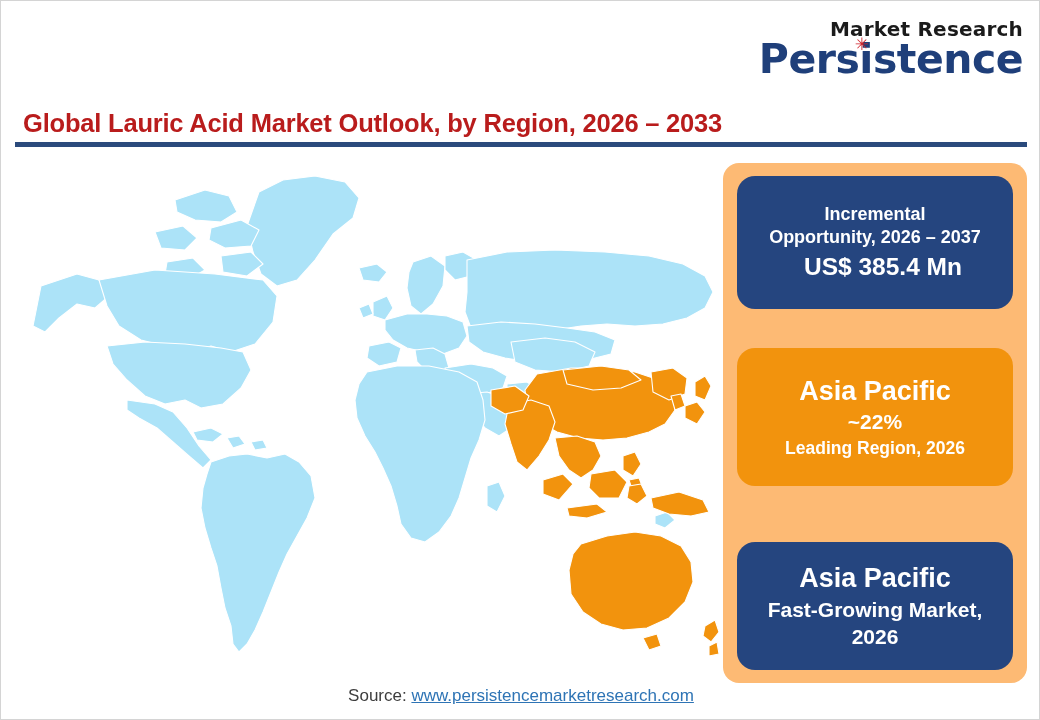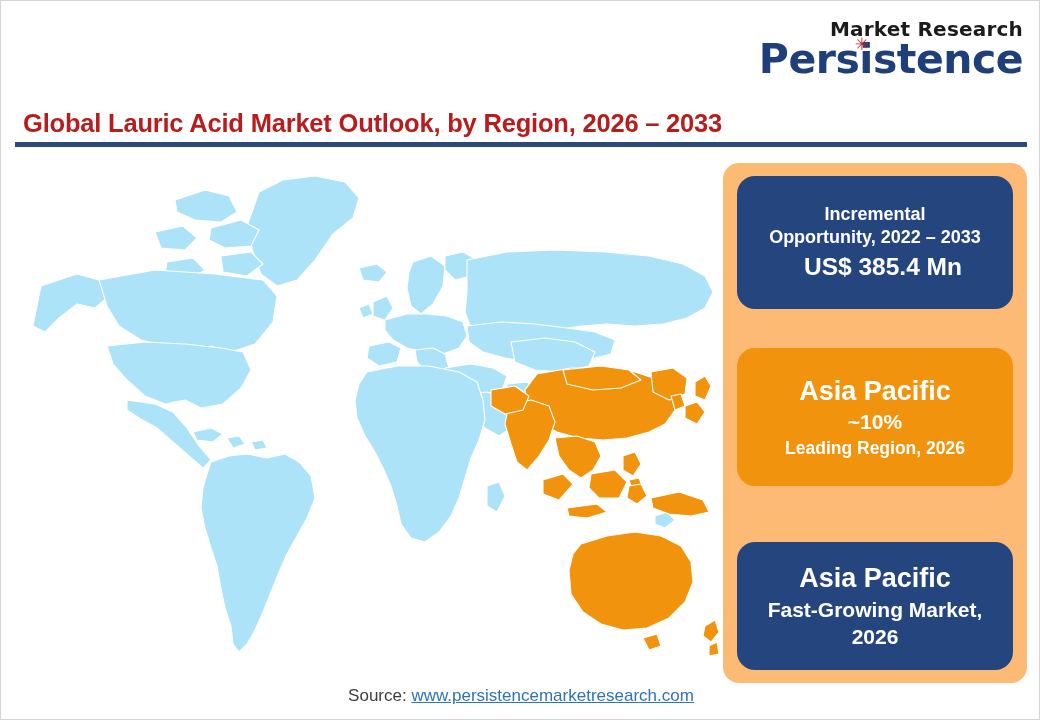--- a/index.html
+++ b/index.html
@@ -240,27 +240,27 @@
           <path d="M694 490 L702 486 L704 498 L694 500 Z"></path>
         </g>
       </g>
     </svg>
   </div>
 
   <div id="panel">
 
     <div id="card-1" class="card card-navy">
       <div class="line-sm">Incremental</div>
-      <div class="line-sm">Opportunity, 2022 – 2033</div>
+      <div class="line-sm">Opportunity, 2026 – 2037</div>
       <div class="line-lg">US$ 385.4 Mn</div>
     </div>
 
     <div id="card-2" class="card card-orange">
       <div class="line-xl">Asia Pacific</div>
-      <div class="line-md">~10%</div>
+      <div class="line-md">~22%</div>
       <div class="line-reg">Leading Region, 2026</div>
     </div>
 
     <div id="card-3" class="card card-navy">
       <div class="line-xl">Asia Pacific</div>
       <div class="line-md">Fast-Growing Market,</div>
       <div class="line-md">2026</div>
     </div>
 
   </div>

